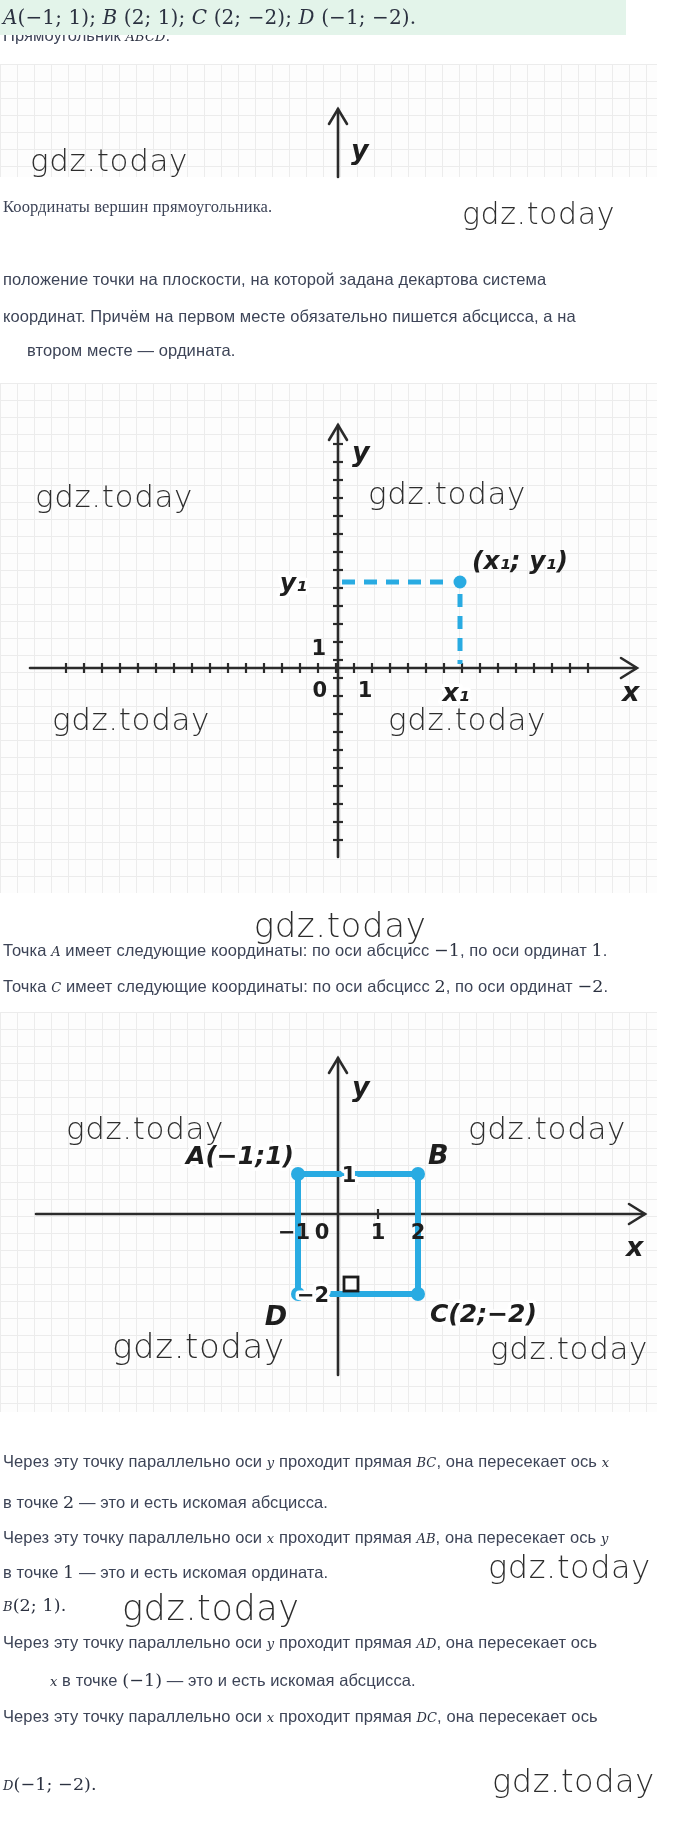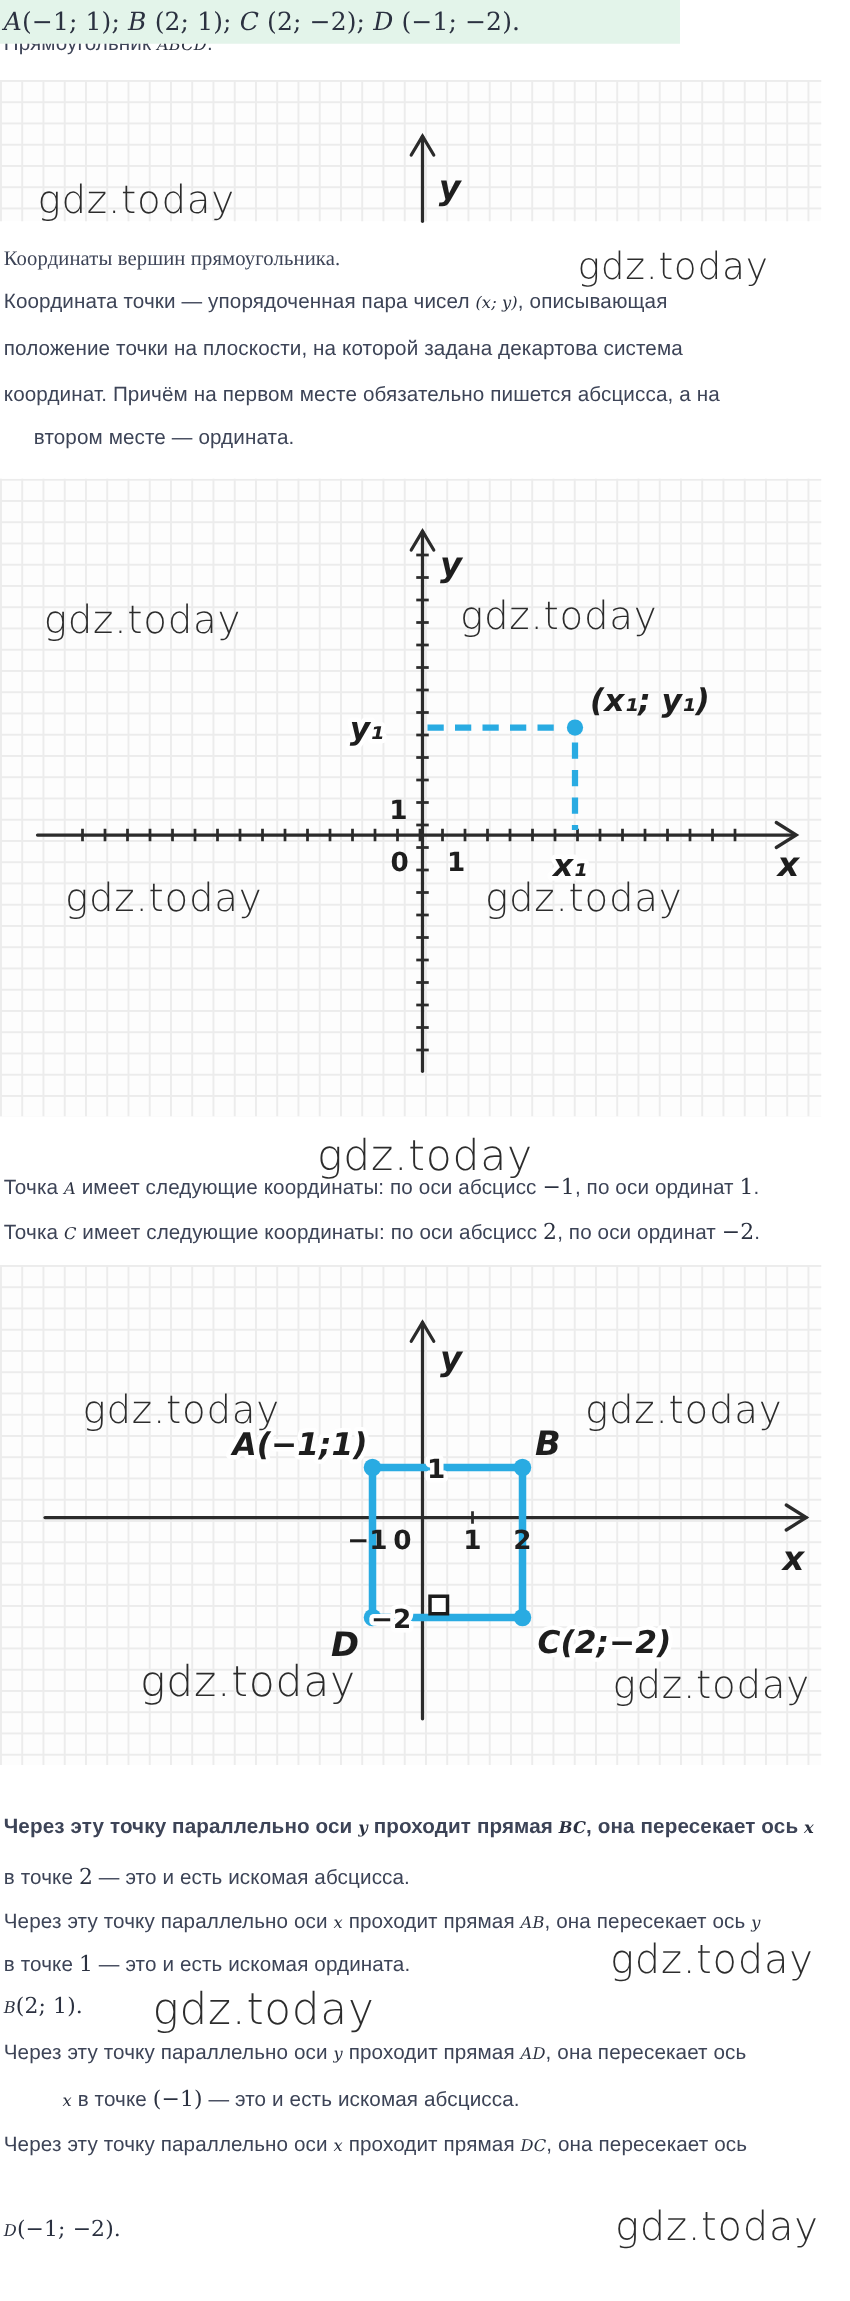--- a/index.html
+++ b/index.html
@@ -19,21 +19,21 @@
   .fig-svg{position:absolute;left:0;top:0;overflow:visible;}
   .ax{stroke:#2b2b2b;stroke-width:2.6;fill:none;stroke-linecap:round;}
   .tick line{stroke:#2b2b2b;stroke-width:2.2;}
   .albl{font:italic bold 27px "DejaVu Sans",sans-serif;fill:#1e1e1e;}
   .asub{font:italic bold 25px "DejaVu Sans",sans-serif;fill:#1e1e1e;}
   .anum{font:bold 21px "DejaVu Sans",sans-serif;fill:#1e1e1e;}
   .halo{paint-order:stroke;stroke:#ffffff;stroke-width:7;stroke-linejoin:round;}
   .dash{stroke:#29abe2;stroke-width:5;fill:none;stroke-dasharray:13 9;}
   .rectline{stroke:#29abe2;stroke-width:6;fill:none;stroke-linejoin:round;}
   .dot{fill:#29abe2;}
-  #answer-bar{position:absolute;left:0;top:1806;width:544px;height:35px;background:#e3f4ea;}
+  #answer-bar{position:absolute;left:0;top:1806;width:626px;height:35px;background:#e3f4ea;}
   #answer-bar .txt{position:static;}
   #answer-bar .mv,#answer-bar .mn{font-size:20px;}
 </style>
 </head>
 <body>
 
 <div id="page">
 
   <div class="wm-site">gdz.today</div>
 
@@ -44,21 +44,20 @@
       <path class="ax" d="M338,45 V113"></path>
       <polyline class="ax" points="329,60 338,45 347,60"></polyline>
       <text class="albl" x="351" y="95">y</text>
     </svg>
   </div>
   <div class="wm" style="left:30px;top:142px;font-size:31px;">gdz.today</div>
 
   <div class="txt" style="left:3px;top:197px;font-family:Liberation Serif, serif;">Координаты вершин прямоугольника.</div>
   <div class="wm" style="left:462px;top:196px;font-size:30px;">gdz.today</div>
 
-  <div class="txt" style="left:3px;top:232px;">Координата точки — упорядоченная пара чисел <span class="mv">(x; y)</span>, описывающая</div>
   <div class="txt" style="left:3px;top:307px;">координат. Причём на первом месте обязательно пишется абсцисса, а на</div>
   <div class="txt" style="left:3px;top:270px;">положение точки на плоскости, на которой задана декартова система</div>
   <div class="txt" style="left:3px;top:341px;margin-left:24px;">втором месте — ордината.</div>
 
   <div class="gridbg" style="top:383px;width:657px;height:510px;">
     <svg class="fig-svg" width="657" height="510">
       <g class="tick">
           <line x1="66" x2="66" y1="280" y2="290"></line>
           <line x1="84" x2="84" y1="280" y2="290"></line>
           <line x1="102" x2="102" y1="280" y2="290"></line>
@@ -173,21 +172,21 @@
       <text class="anum halo" x="313" y="290" text-anchor="middle">−2</text>
       <text class="albl" x="276" y="313" text-anchor="middle">D</text>
       <text class="asub halo" x="430" y="310">C(2;−2)</text>
     </svg>
     <div class="wm" style="left:66px;top:98px;font-size:31px;">gdz.today</div>
     <div class="wm" style="left:468px;top:98px;font-size:31px;">gdz.today</div>
     <div class="wm" style="left:112px;top:314px;font-size:34px;">gdz.today</div>
     <div class="wm" style="left:490px;top:318px;font-size:31px;">gdz.today</div>
   </div>
 
-  <div class="txt" style="left:3px;top:1452px;font-weight:bold;">Через эту точку параллельно оси <span class="mv">y</span> проходит прямая <span class="mv">BC</span>, она пересекает ось <span class="mv">x</span></div>
+  <div class="txt" style="left:3px;top:1452px;">Через эту точку параллельно оси <span class="mv">y</span> проходит прямая <span class="mv">BC</span>, она пересекает ось <span class="mv">x</span></div>
   <div class="txt" style="left:3px;top:1492px;">в точке <span class="mn">2</span> — это и есть искомая абсцисса.</div>
   <div class="txt" style="left:3px;top:1528px;">Через эту точку параллельно оси <span class="mv">x</span> проходит прямая <span class="mv">AB</span>, она пересекает ось <span class="mv">y</span></div>
   <div class="txt" style="left:3px;top:1562px;">в точке <span class="mn">1</span> — это и есть искомая ордината.</div>
   <div class="wm" style="left:488px;top:1548px;font-size:32px;">gdz.today</div>
   <div class="txt" style="left:3px;top:1595px;"><span class="mv">B</span><span class="mn">(2; 1).</span></div>
   <div class="wm" style="left:122px;top:1588px;font-size:35px;">gdz.today</div>
   <div class="txt" style="left:3px;top:1633px;">Через эту точку параллельно оси <span class="mv">y</span> проходит прямая <span class="mv">AD</span>, она пересекает ось</div>
   <div class="txt" style="left:3px;top:1670px;margin-left:47px;"><span class="mv">x</span> в точке <span class="mn">(−1)</span> — это и есть искомая абсцисса.</div>
   <div class="txt" style="left:3px;top:1707px;">Через эту точку параллельно оси <span class="mv">x</span> проходит прямая <span class="mv">DC</span>, она пересекает ось</div>
   <div class="txt" style="left:3px;top:1774px;"><span class="mv">D</span><span class="mn">(−1; −2).</span></div>

